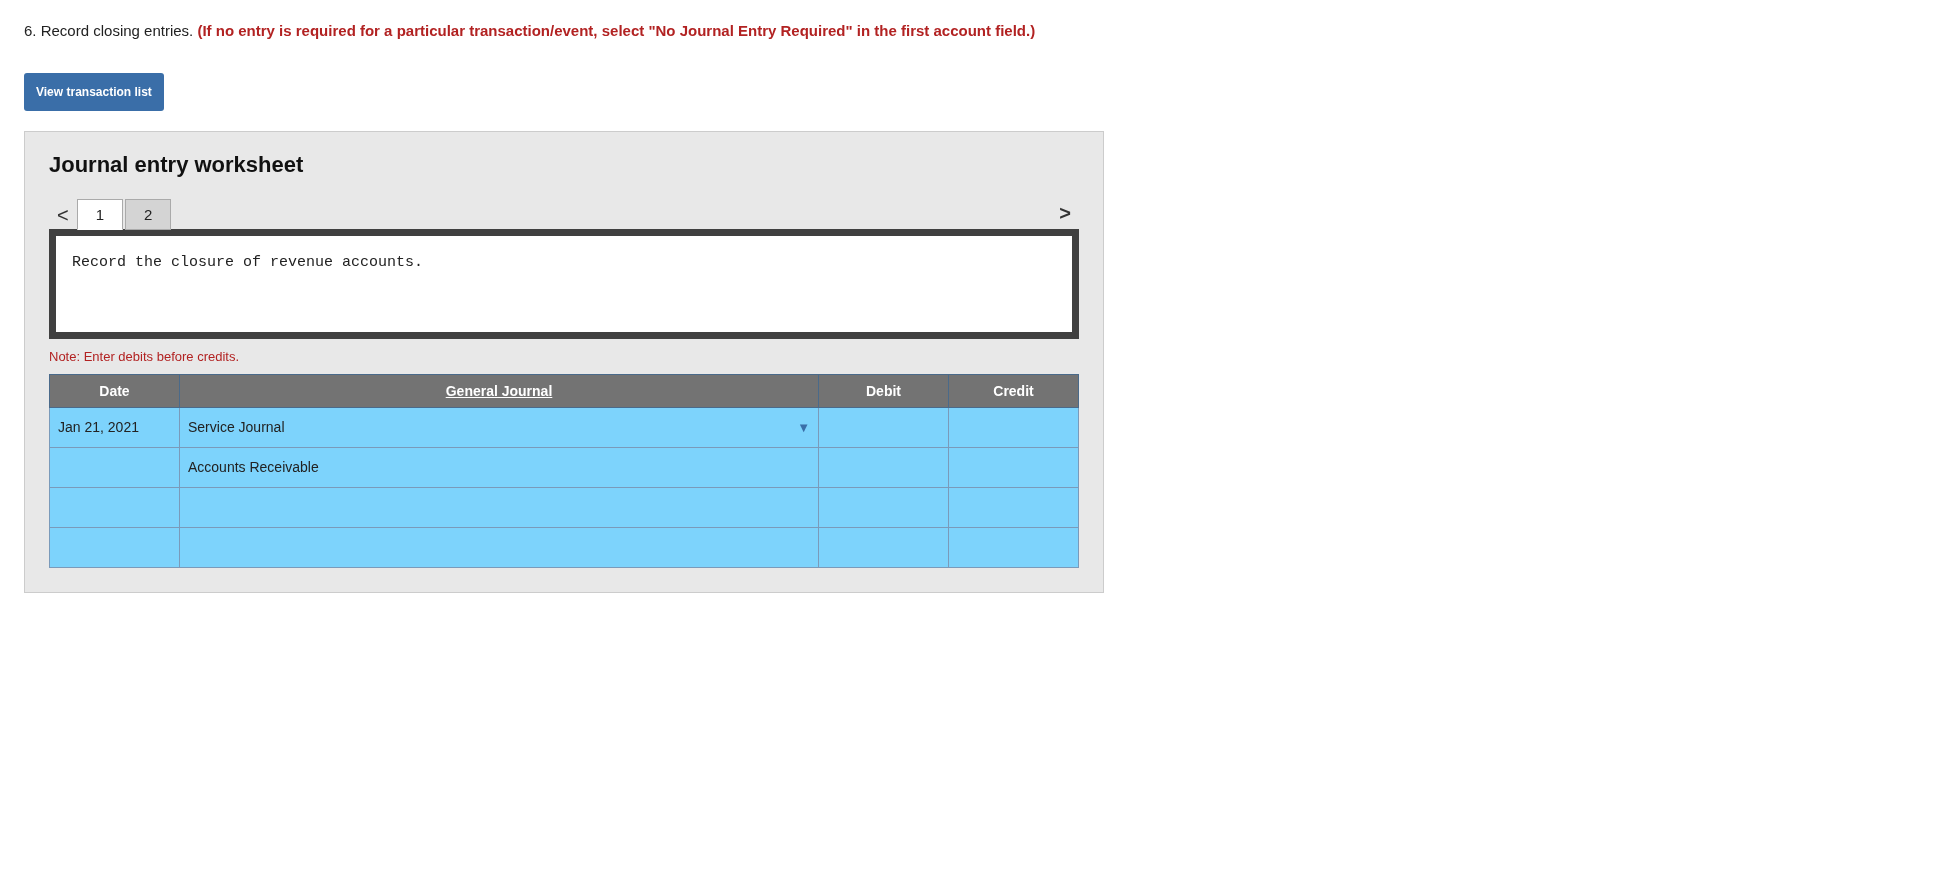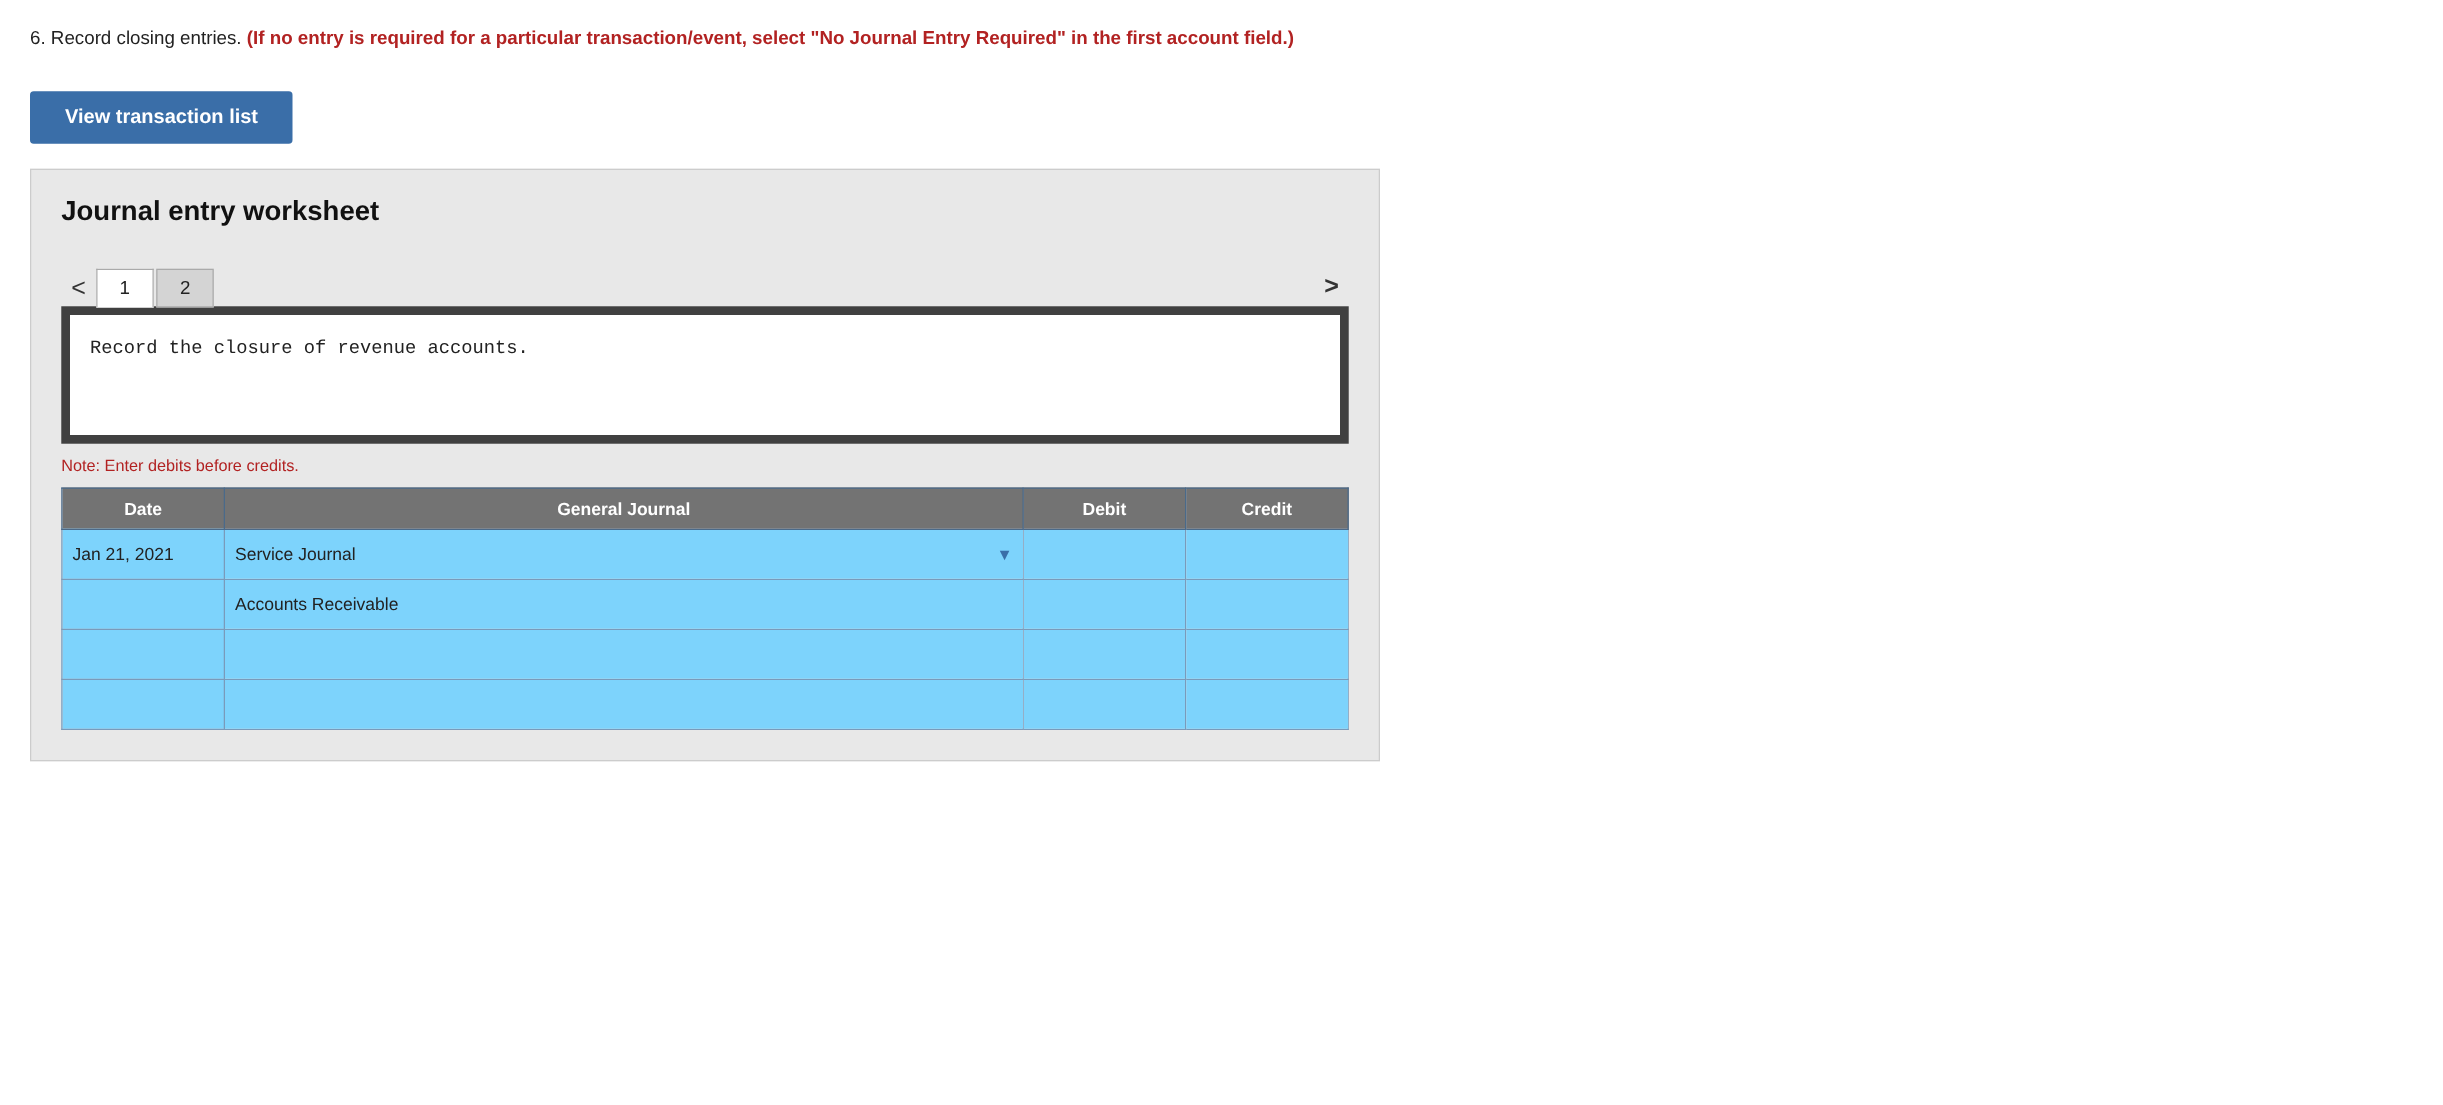--- a/index.html
+++ b/index.html
@@ -25,40 +25,40 @@
 
     .instruction strong {
       color: #b22222;
       font-weight: bold;
     }
 
     .btn-view {
       background-color: #3a6ea8;
       color: #fff;
       border: none;
-      padding: 12px 28px;
-      font-size: 16px;
+      padding: 12px 12px;
+      font-size: 12px;
       font-weight: bold;
       cursor: pointer;
       border-radius: 3px;
       margin-bottom: 20px;
       display: inline-block;
     }
 
     .worksheet-container {
       background: #e8e8e8;
       border: 1px solid #ccc;
       padding: 20px 24px 24px 24px;
       max-width: 1080px;
     }
 
     .worksheet-title {
       font-size: 22px;
       font-weight: bold;
-      margin-bottom: 32px;
+      margin-bottom: 20px;
       color: #111;
     }
 
     .tabs-row {
       display: flex;
       align-items: flex-end;
       margin-bottom: 0;
       position: relative;
     }
 
@@ -140,20 +140,21 @@
       text-align: center;
       font-weight: bold;
     }
 
     .journal-table thead tr th.col-date {
       width: 130px;
       text-align: center;
     }
 
     .journal-table thead tr th.col-journal {
+      text-decoration: underline;
     }
 
     .journal-table thead tr th.col-debit {
       width: 130px;
       text-align: center;
       margin-left: 12px;
     }
 
     .journal-table thead tr th.col-credit {
       width: 130px;

